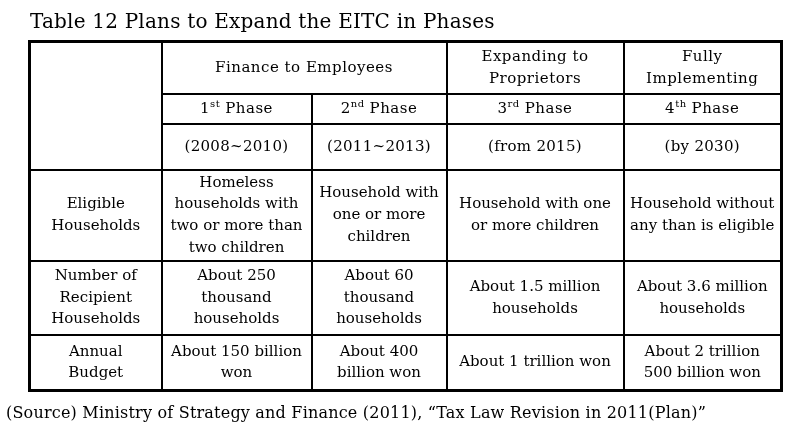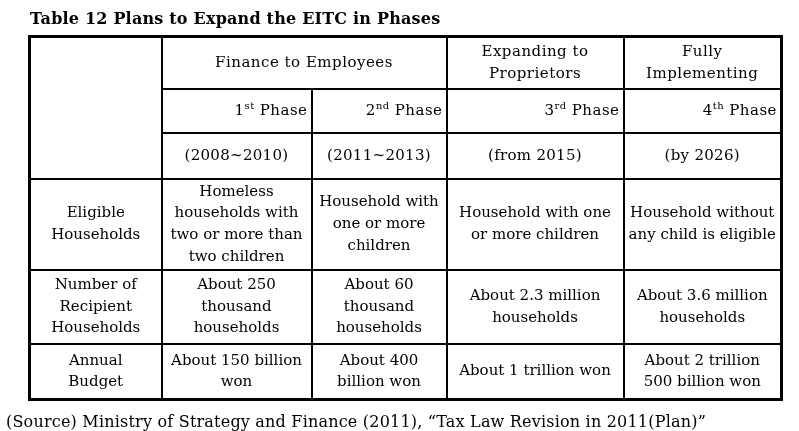--- a/index.html
+++ b/index.html
@@ -6,22 +6,22 @@
   html, body { margin: 0; padding: 0; }
   body {
     width: 799px; height: 431px;
     background: #ffffff;
     color: #000000;
     font-family: "DejaVu Serif", serif;
     overflow: hidden;
   }
   .title {
     margin: 9px 16px 7px 30px;
-    font-size: 16px;
-    font-weight: bold;
+    font-size: 20px;
+    font-weight: normal;
     letter-spacing: 0.2px;
   }
   table.eitc {
     border-collapse: collapse;
     table-layout: fixed;
     margin-left: 28px;
     border: 3px solid #000;
   }
   table.eitc th, table.eitc td {
     border: 2px solid #000;
@@ -33,21 +33,21 @@
     font-weight: normal;
     line-height: 1.45;
   }
   .hdr { font-weight: bold; font-size: 16px; letter-spacing: 0.5px; line-height: 1.5; }
   .phase { font-weight: bold; font-size: 16px; letter-spacing: 0.5px; }
   .years { font-size: 15.5px; letter-spacing: 0.3px; }
   .rowlabel { font-weight: bold; font-size: 15.5px; line-height: 1.55; margin-top: 32px; }
   .phase sup { font-size: 10px; }
   .phase .pw { margin-left: 5px; }
   tr.r1 th, tr.r1 td { height: 52px; }
-  tr.r2 th { height: 44px; text-align: right; }
+  tr.r2 th { height: 30px; }
   tr.r3 th { height: 46px; }
   tr.r4 th, tr.r4 td { height: 88px; }
   tr.r5 th, tr.r5 td { height: 74px; }
   tr.r6 th, tr.r6 td { height: 56px; }
   .source {
     margin: 11px 0 0 6px;
     font-size: 16px;
     letter-spacing: 0.2px;
   }
 </style>
@@ -76,48 +76,48 @@
     <tr class="r2">
       <th class="phase"><span>1</span><sup>st</sup><span class="pw">Phase</span></th>
       <th class="phase"><span>2</span><sup>nd</sup><span class="pw">Phase</span></th>
       <th class="phase"><span>3</span><sup>rd</sup><span class="pw">Phase</span></th>
       <th class="phase"><span>4</span><sup>th</sup><span class="pw">Phase</span></th>
     </tr>
     <tr class="r3">
       <th class="years">(2008~2010)</th>
       <th class="years">(2011~2013)</th>
       <th class="years">(from 2015)</th>
-      <th class="years">(by 2026)</th>
+      <th class="years">(by 2030)</th>
     </tr>
     <tr class="r4">
       <th class="rowlabel">Eligible
 Households</th>
       <td>Homeless
 households with
 two or more than
 two children</td>
       <td>Household with
 one or more
 children</td>
       <td>Household with one
 or more children</td>
       <td>Household without
-any child is eligible</td>
+any than is eligible</td>
     </tr>
     <tr class="r5">
       <th class="rowlabel">Number of
 Recipient
 Households</th>
       <td>About 250
 thousand
 households</td>
       <td>About 60
 thousand
 households</td>
-      <td>About 2.3 million
+      <td>About 1.5 million
 households</td>
       <td>About 3.6 million
 households</td>
     </tr>
     <tr class="r6">
       <th class="rowlabel">Annual
 Budget</th>
       <td>About 150 billion
 won</td>
       <td>About 400

